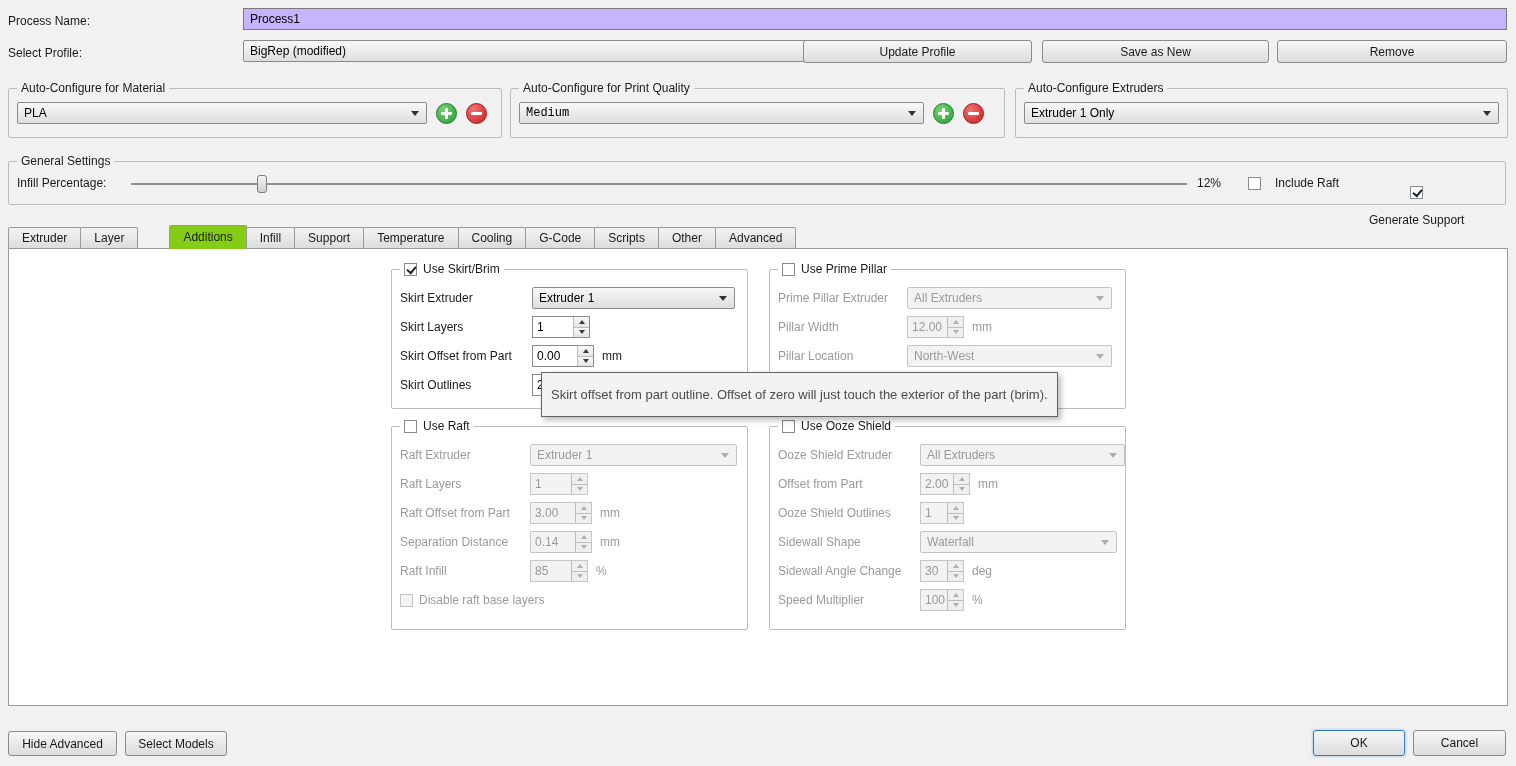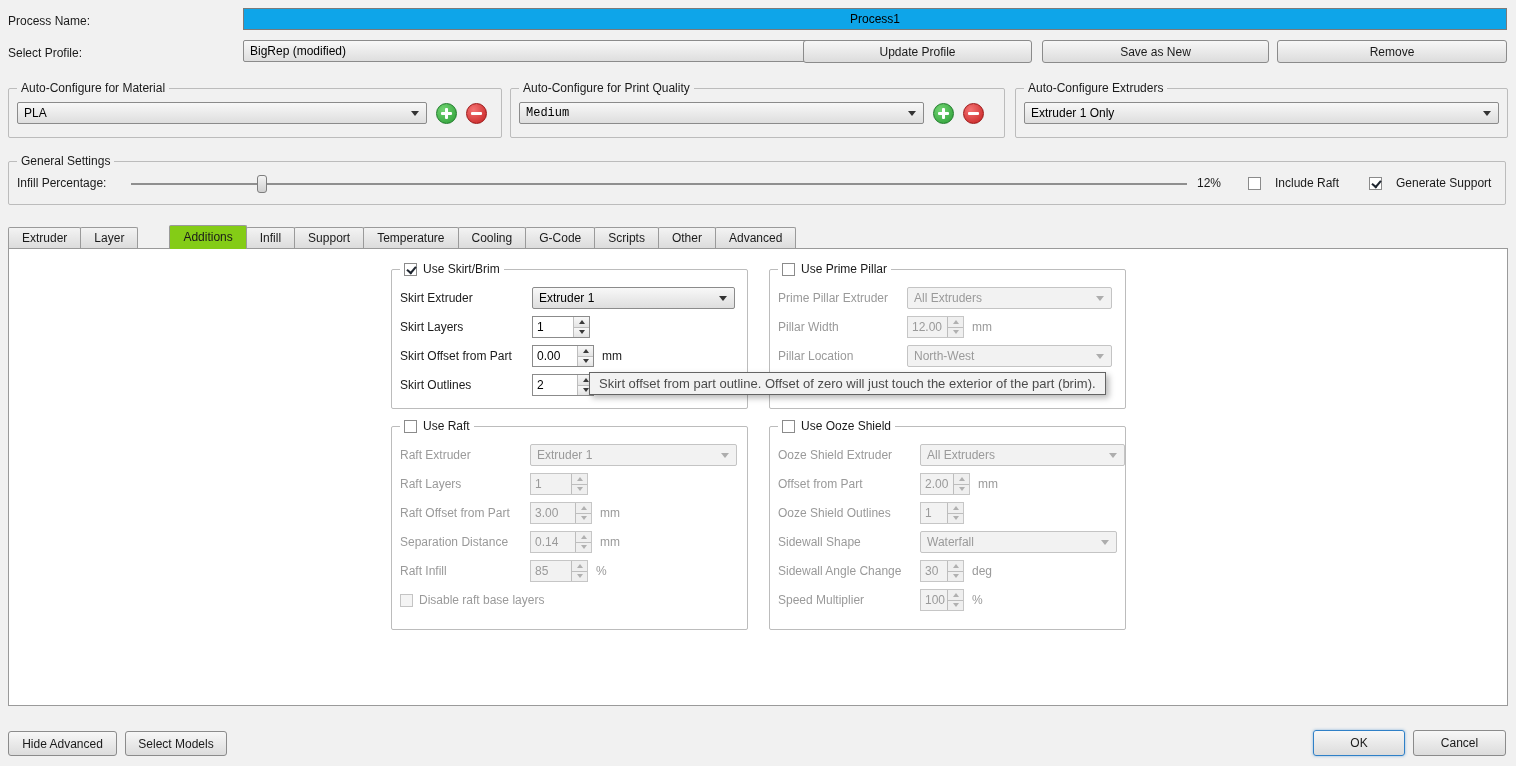--- a/index.html
+++ b/index.html
@@ -10,22 +10,22 @@
     font-size: 12px;
     color: #1a1a1a;
     position: relative;
     overflow: hidden;
   }
   #app { position: absolute; inset: 0; }
   .abs { position: absolute; }
   .label { white-space: nowrap; }
 
   .textinput {
-    background: #0ea5e9; border: 1px solid #7a7a7a;
-    padding: 0 6px; font: inherit; color: #000; text-align: center;
+    background: #c4b5fd; border: 1px solid #7a7a7a;
+    padding: 0 6px; font: inherit; color: #000;
   }
 
   button.btn { font: inherit; }
   .btn {
     display: flex; align-items: center; justify-content: center;
     background: linear-gradient(#f7f7f7, #dcdcdc);
     border: 1px solid #8b8b8b; border-radius: 3px;
     cursor: pointer; color: #1a1a1a; white-space: nowrap;
   }
   .btn.default { border: 1px solid #2f80c7; box-shadow: 0 0 3px rgba(47,128,199,.55); }
@@ -120,22 +120,22 @@
   .unit { margin-left: 8px; }
   .gb-skirt .rlabel { width: 132px; }
   .gb-prime .rlabel { width: 129px; }
   .gb-raft  .rlabel { width: 130px; }
   .gb-ooze  .rlabel { width: 142px; }
   .cb-inline { display: flex; align-items: center; gap: 6px; }
 
   .tooltip {
     position: absolute; z-index: 30;
     background: #f2f2f2; border: 1px solid #646464;
-    padding: 3px 9px; font-size: 13px; color: #4b4b4b;
-    white-space: nowrap; box-shadow: 3px 3px 6px rgba(0,0,0,0.28); margin-left: 48px;
+    padding: 14px 9px; font-size: 13px; color: #4b4b4b;
+    white-space: nowrap; box-shadow: 3px 3px 6px rgba(0,0,0,0.28);
   }
 </style>
 </head>
 <body>
 
 <div id="app">
 
   <span class="label abs" style="left:8px;top:14px;">Process Name:</span>
   <input class="textinput abs" style="left: 243px; top: 8px; width: 1264px; height: 22px;" value="Process1">
 
@@ -195,21 +195,21 @@
     <span class="label abs" style="left:8px;top:14px;">Infill Percentage:</span>
     <div class="slider abs" style="left:122px;top:12px;width:1056px;height:20px;">
       <div class="strack"></div>
       <div class="shandle"></div>
     </div>
     <span class="label abs" style="left:1188px;top:14px;">12%</span>
     <div class="cbrow abs" style="left:1239px;top:12px;">
       <span class="checkbox"></span>
       <span class="label">Include Raft</span>
     </div>
-    <div class="cbrow abs" style="left:1360px;top:12px;">
+    <div class="cbrow abs" style="left:1360px;top:24px;flex-direction:column;">
       <span class="checkbox checked"></span>
       <span class="label">Generate Support</span>
     </div>
   </div>
 
   <div class="tabs">
     <div class="tab">Extruder</div>
     <div class="tab">Layer</div>
     <div class="tab active">Additions</div>
     <div class="tab">Infill</div>

